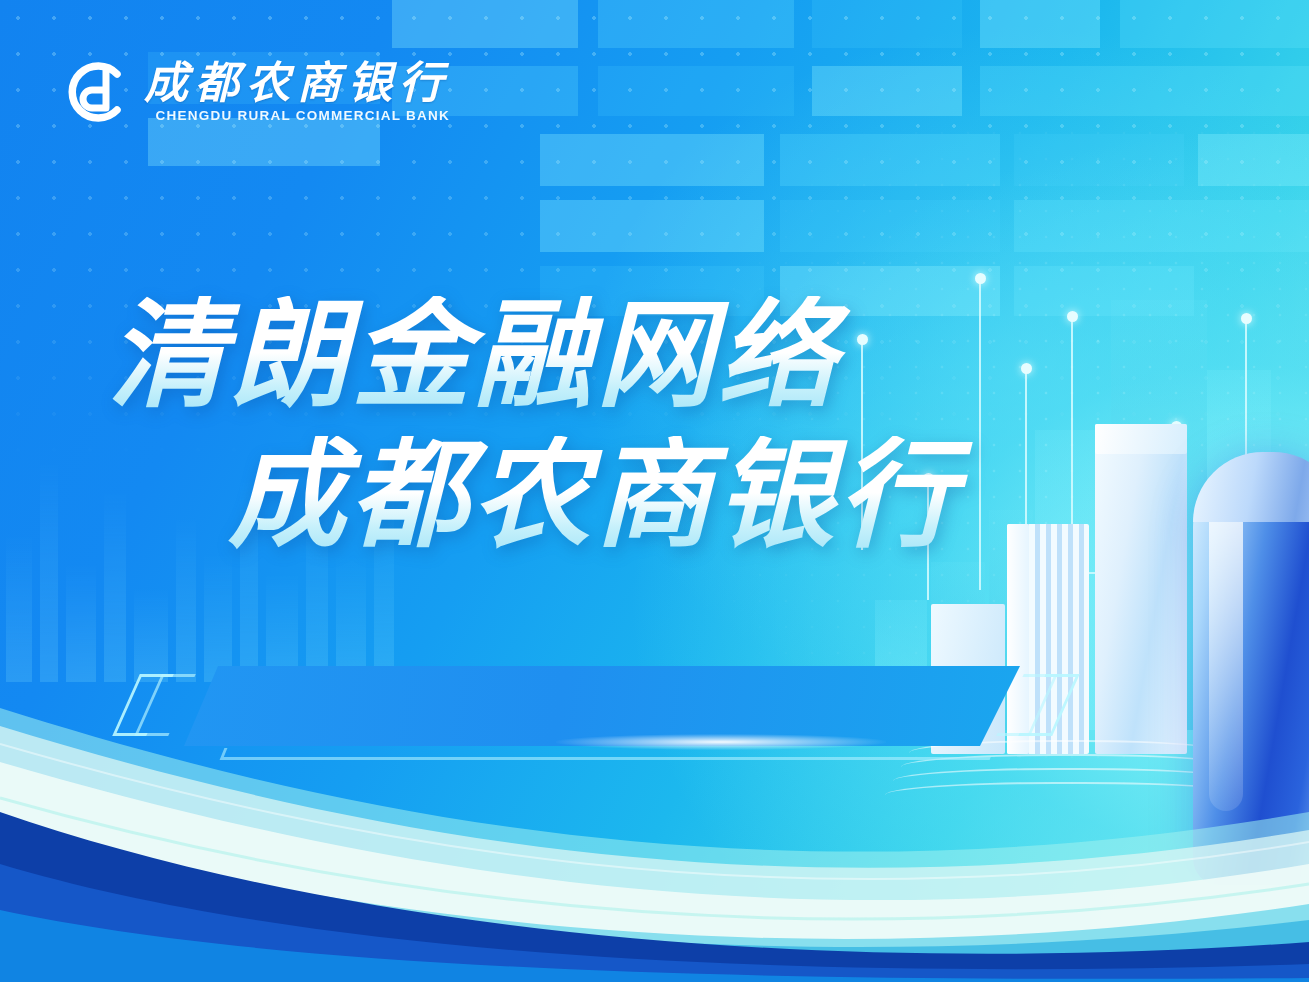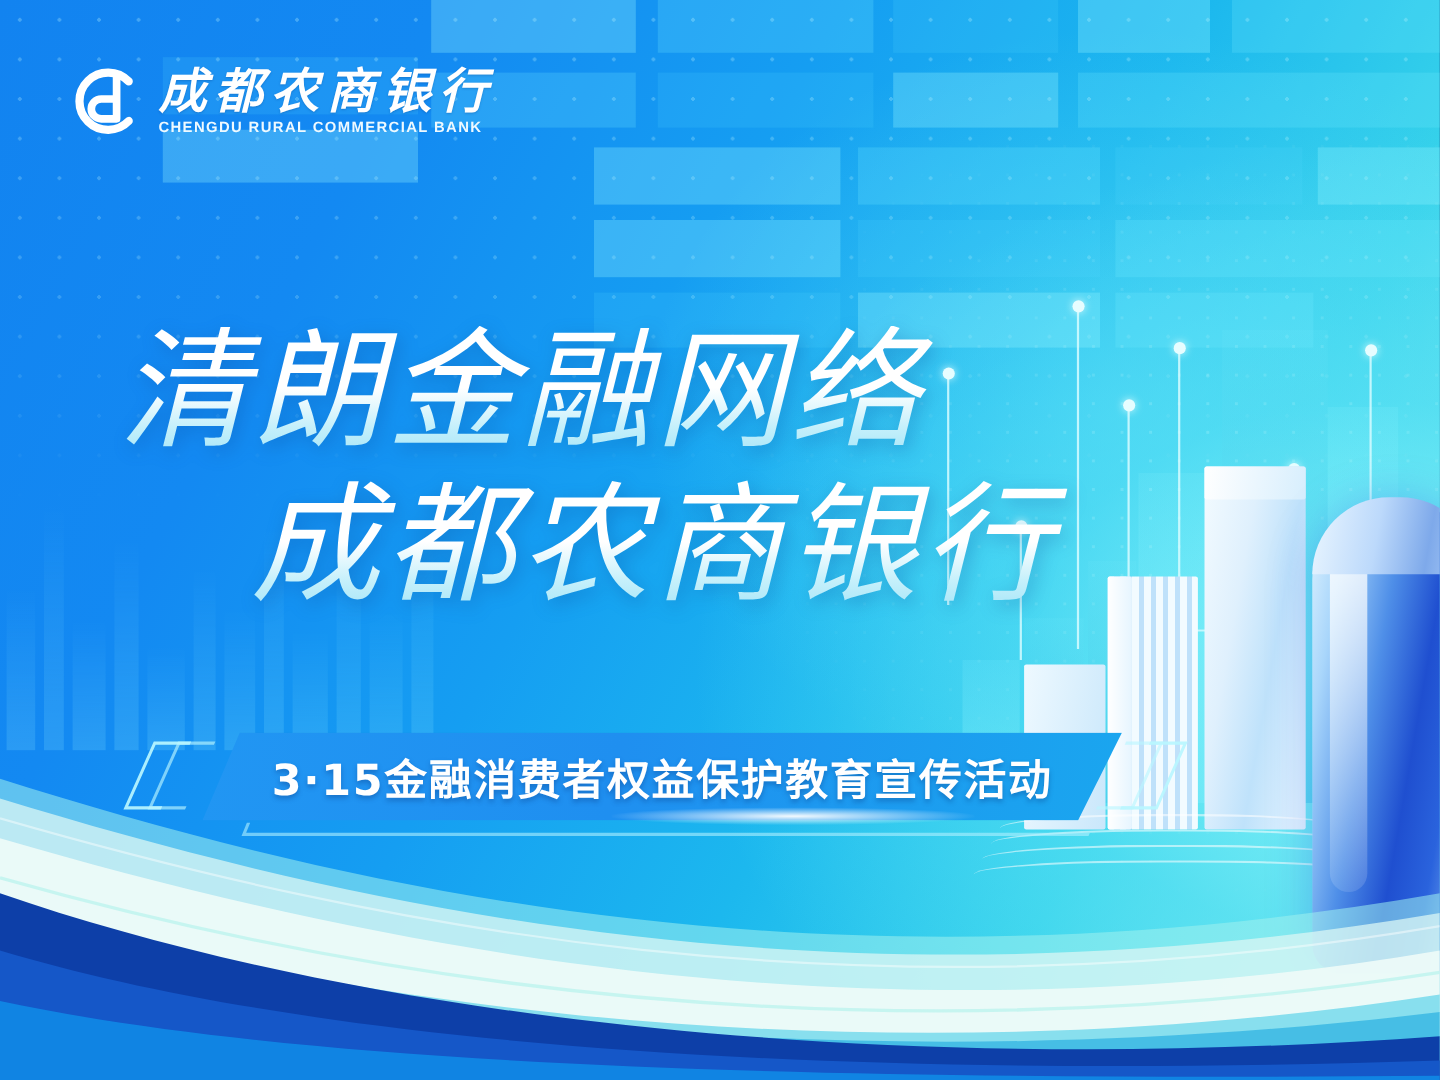--- a/index.html
+++ b/index.html
@@ -85,27 +85,28 @@
   .logo-text{display:flex;flex-direction:column;gap:2px;}
   .logo-cn{
     font-family:"Liberation Serif","DejaVu Serif",serif;
     font-weight:700;font-style:italic;
     font-size:44px;line-height:1;color:#ffffff;letter-spacing:7px;
     text-shadow:0 1px 2px rgba(0,40,110,.25);
   }
   .logo-en{
     font-size:13.5px;letter-spacing:1.25px;color:#eef9ff;font-weight:700;
     white-space:nowrap;
+    text-align:right;
   }
 
   
   .headline{position:absolute;left:0;top:296px;width:1080px;}
   .hl{
     font-family:"DejaVu Sans","Liberation Sans",sans-serif;
-    font-weight:400;font-style:italic;
+    font-weight:700;font-style:italic;
     font-size:118px;line-height:1.0;
     letter-spacing:4px;
     background:linear-gradient(to bottom,#ffffff 34%,#ffffff 48%,#c5f0fb 78%,#a8e6f8 100%);
     -webkit-background-clip:text;background-clip:text;
     color:transparent;-webkit-text-fill-color:transparent;
     filter:drop-shadow(3px 5px 8px rgba(8,70,150,.32));
     white-space:nowrap;
   }
   .hl.l1{padding-left:108px;}
   .hl.l2{padding-left:228px;margin-top:22px;}
@@ -279,20 +280,19 @@
     <div class="hl l1">清朗金融网络</div>
     <div class="hl l2">成都农商银行</div>
   </div>
 
   <div class="ribbon">
     <div class="chev chev-l" style="left:0px;top:14px;transform:skewX(-24deg);"></div>
     <div class="chev chev-l" style="left:22px;top:14px;transform:skewX(-24deg);opacity:.7;"></div>
 
     <div class="rb-body"></div>
     <div class="rb-glow"></div>
-    <div class="rb-text">3·15金融消费者权益保护教育宣传活动</div>
     <div class="rb-under"></div>
 
     <div class="chev chev-r" style="right:0px;top:14px;transform:skewX(-24deg);"></div>
     <div class="chev chev-r" style="right:22px;top:14px;transform:skewX(-24deg);opacity:.7;"></div>
   </div>
 
 </div>
 
 </body></html>

